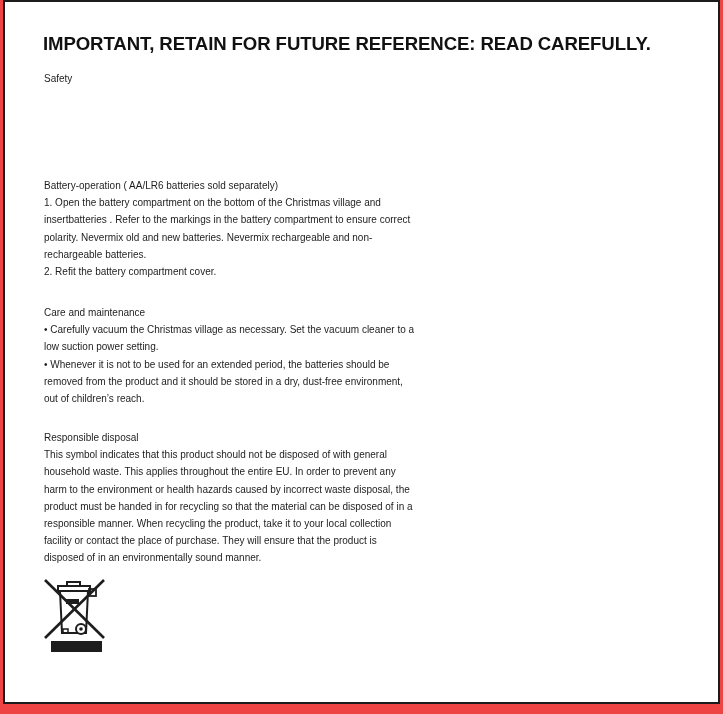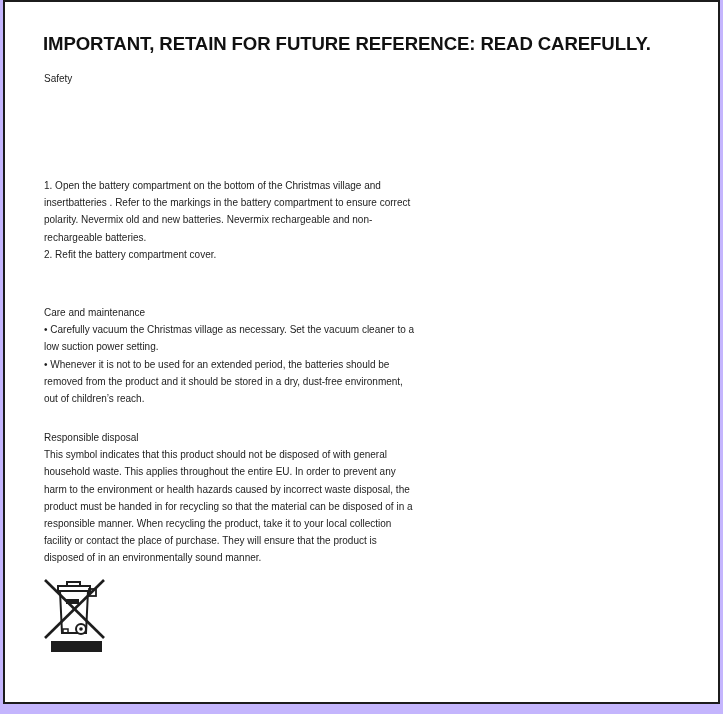--- a/index.html
+++ b/index.html
@@ -5,21 +5,21 @@
   html, body {
     margin: 0;
     padding: 0;
     background: #ffffff;
     font-family: "Liberation Sans", "DejaVu Sans", sans-serif;
   }
   .stage {
     position: relative;
     width: 723px;
     height: 714px;
-    background: #c4b5fd;
+    background: #ef4444;
     overflow: hidden;
   }
   .page-border {
     position: absolute;
     left: 3px;
     top: 0px;
     width: 713px;
     height: 700px;
     border: 2px solid #1c1c1c;
     background: #ffffff;
@@ -69,20 +69,21 @@
 <div class="stage">
   <div class="page-border">
 
     <div class="doc-heading">IMPORTANT, RETAIN FOR FUTURE REFERENCE: READ CAREFULLY.</div>
 
     <div class="section sec-safety">
       <div class="sec-title">Safety</div>
     </div>
 
     <div class="section sec-battery">
+      <div class="sec-title">Battery-operation ( AA/LR6 batteries sold separately)</div>
       <div class="sec-body">1. Open the battery compartment on the bottom of the Christmas village and
 insertbatteries . Refer to the markings in the battery compartment to ensure correct
 polarity. Nevermix old and new batteries. Nevermix rechargeable and non-
 rechargeable batteries.
 2. Refit the battery compartment cover.</div>
     </div>
 
     <div class="section sec-care">
       <div class="sec-title">Care and maintenance</div>
       <div class="sec-body">• Carefully vacuum the Christmas village as necessary. Set the vacuum cleaner to a

